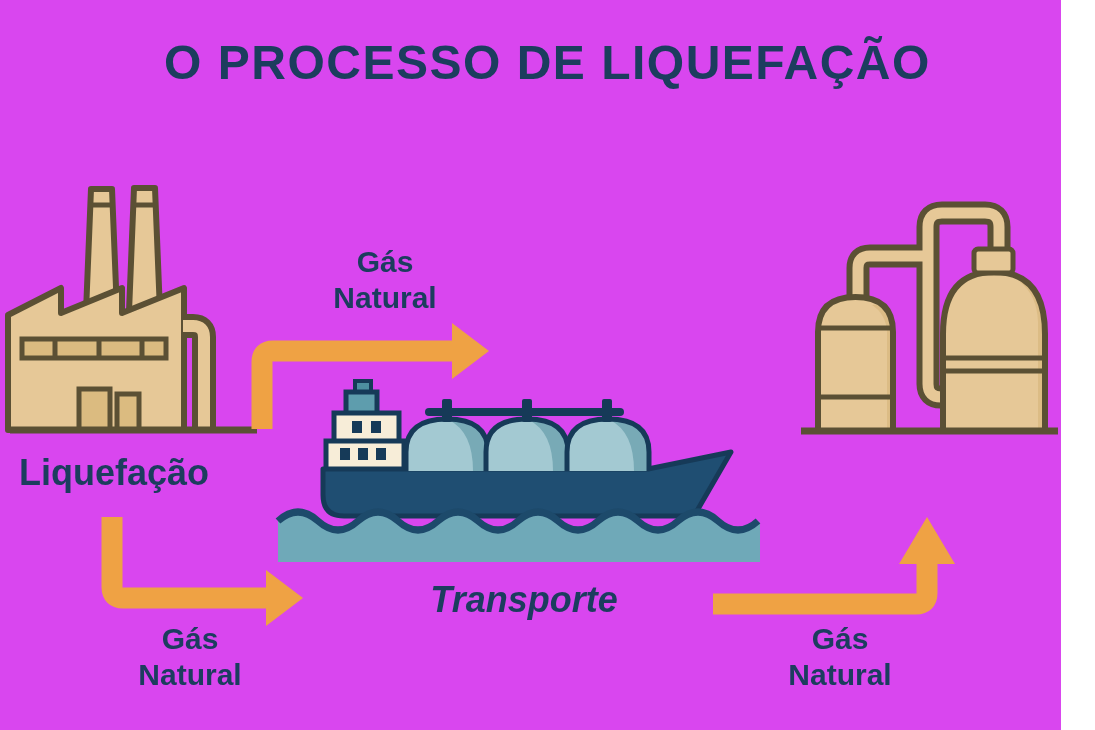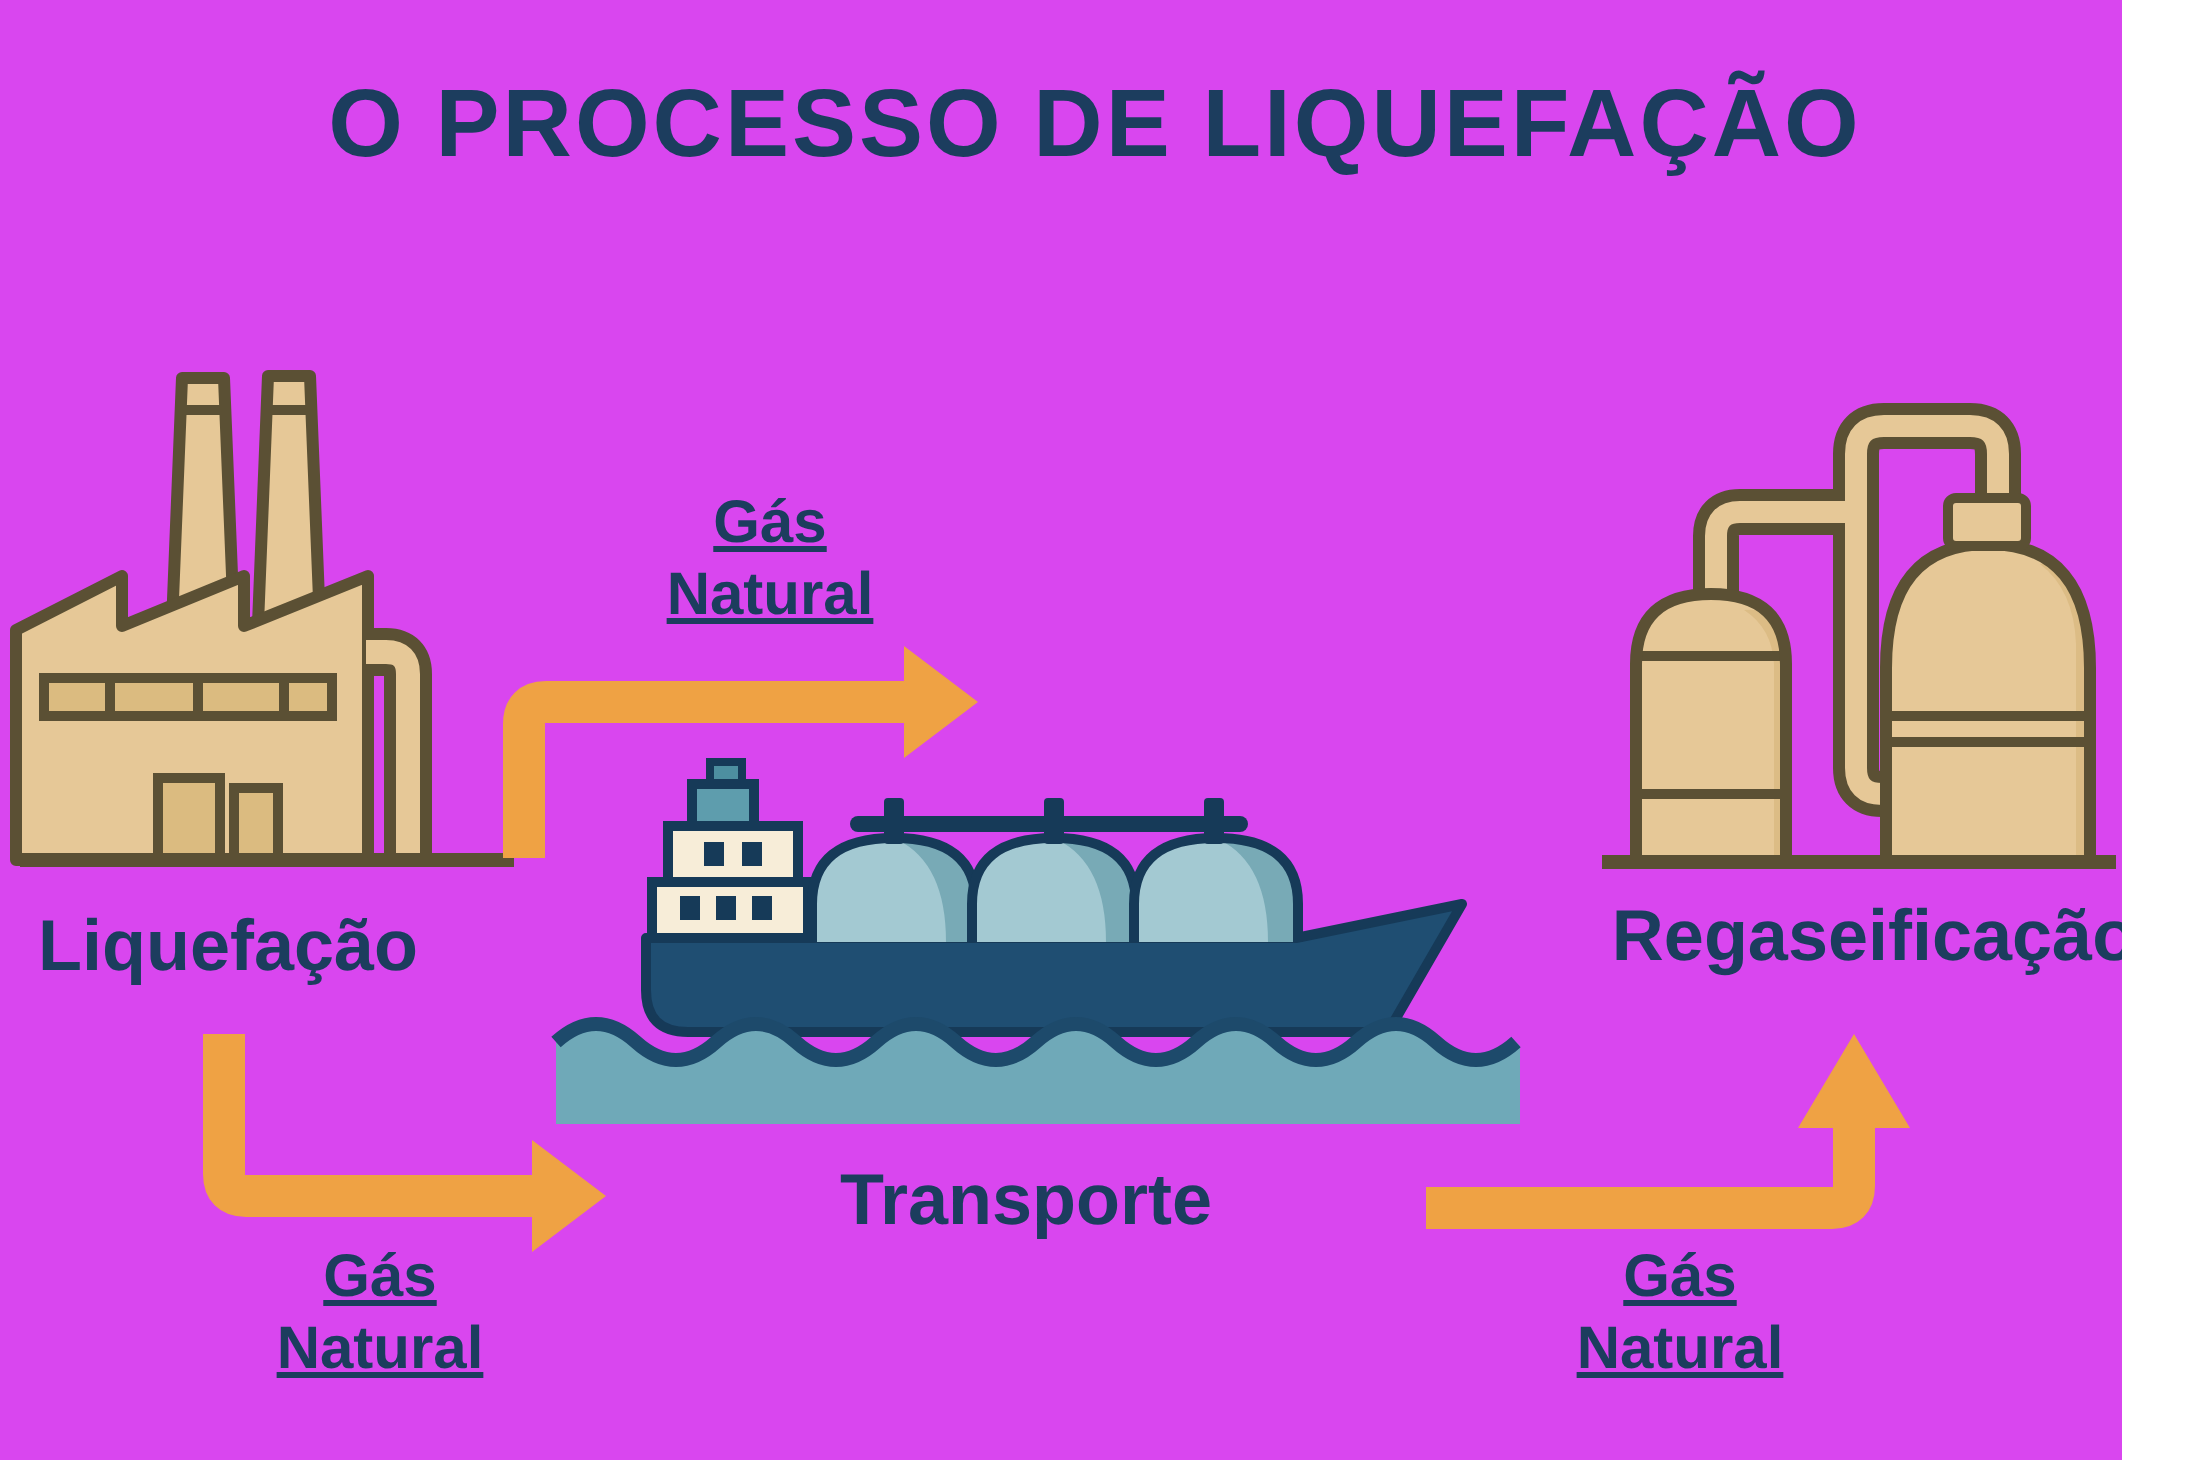--- a/index.html
+++ b/index.html
@@ -18,23 +18,23 @@
     text-align:center;
     line-height:1.18;
     user-select:none;
   }
   #title{
     left:0;top:34px;width:1095px;
     font-size:48px;line-height:58px;letter-spacing:1.5px;
   }
   .stage-label{font-size:36px;}
   #label-liquefacao{left:-2px;top:452px;width:232px;}
-  #label-transporte{left:383px;top:579px;width:260px;}
+  #label-transporte{left:394px;top:579px;width:260px;font-style:italic;}
   #label-regaseificacao{left:786px;top:447px;width:302px;}
-  .gas-label{font-size:30px;line-height:36px;text-decoration:underline;}
+  .gas-label{font-size:30px;line-height:36px;}
   #gas-top{left:312px;top:244px;width:146px;}
   #gas-bottom-left{left:117px;top:621px;width:146px;}
   #gas-bottom-right{left:767px;top:621px;width:146px;}
 </style>
 </head>
 <body>
 
 <div id="stage">
 
   <svg id="art" width="1095" height="730" viewBox="0 0 1095 730">
@@ -167,21 +167,20 @@
   </svg>
 
   <div id="title" class="txt">
     <div>O PROCESSO DE LIQUEFAÇÃO</div>
   </div>
 
   <div id="label-liquefacao" class="txt stage-label">Liquefação</div>
 
   <div id="label-transporte" class="txt stage-label">Transporte</div>
 
-  <div id="label-regaseificacao" class="txt stage-label">Regaseificação</div>
 
   <div id="gas-top" class="txt gas-label">Gás Natural</div>
 
   <div id="gas-bottom-left" class="txt gas-label">Gás Natural</div>
 
   <div id="gas-bottom-right" class="txt gas-label">Gás Natural</div>
 
 </div>
 
 </body></html>

